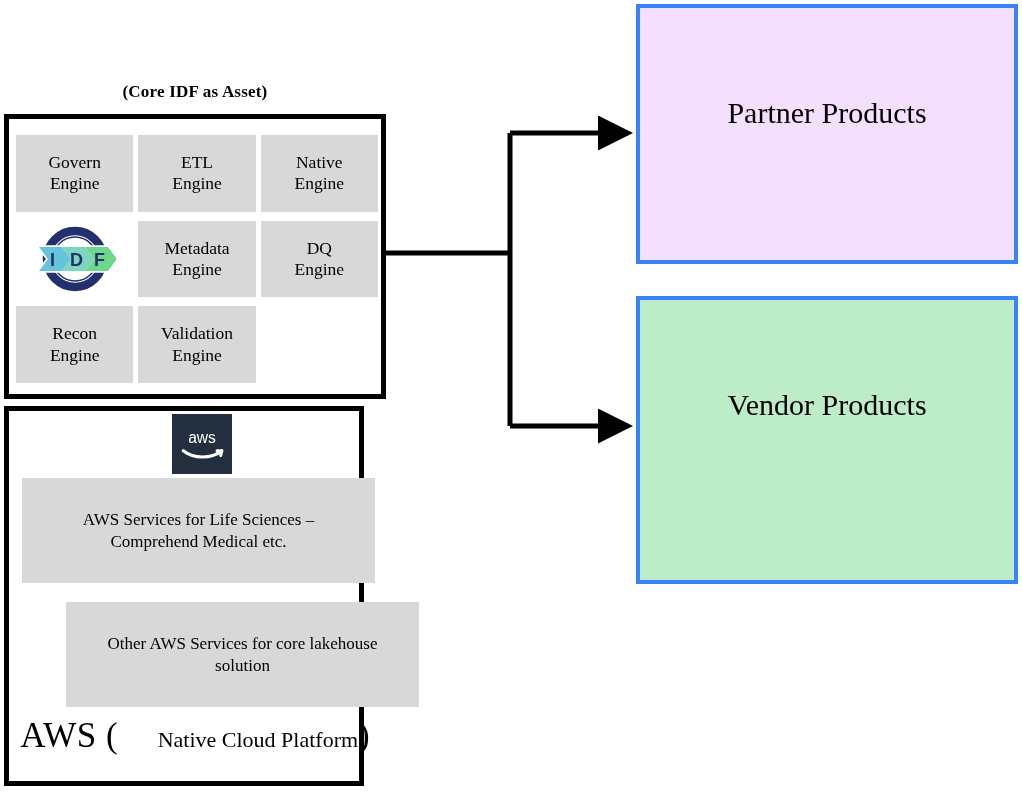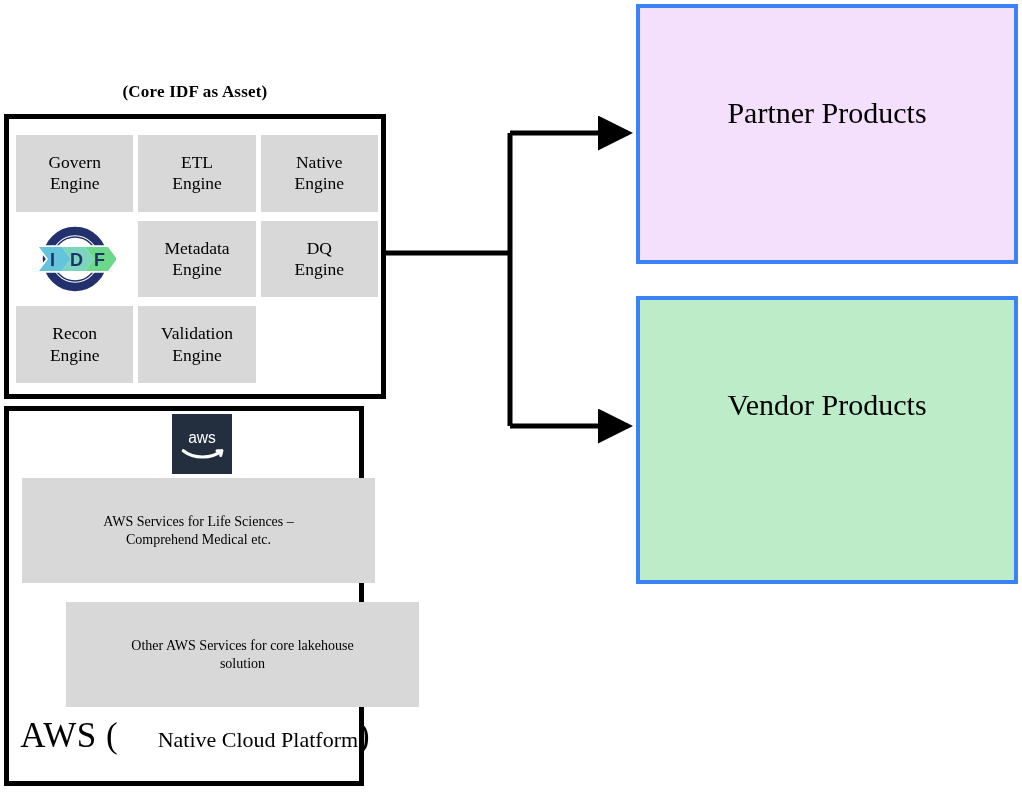--- a/index.html
+++ b/index.html
@@ -101,21 +101,21 @@
 
   .aws-panel {
     position: absolute;
     left: 13px;
     width: 353px;
     background: #d8d8d8;
     display: flex;
     align-items: center;
     justify-content: center;
     text-align: center;
-    font-size: 14px;
+    font-size: 17px;
     line-height: 1.28;
     padding: 6px 14px;
     box-sizing: border-box;
   }
   #aws-panel-1 { top: 67px;  height: 105px; }
   #aws-panel-2 { top: 191px; height: 105px; margin-left: 44px; }
 
   #aws-caption {
     position: absolute;
     left: 0;

